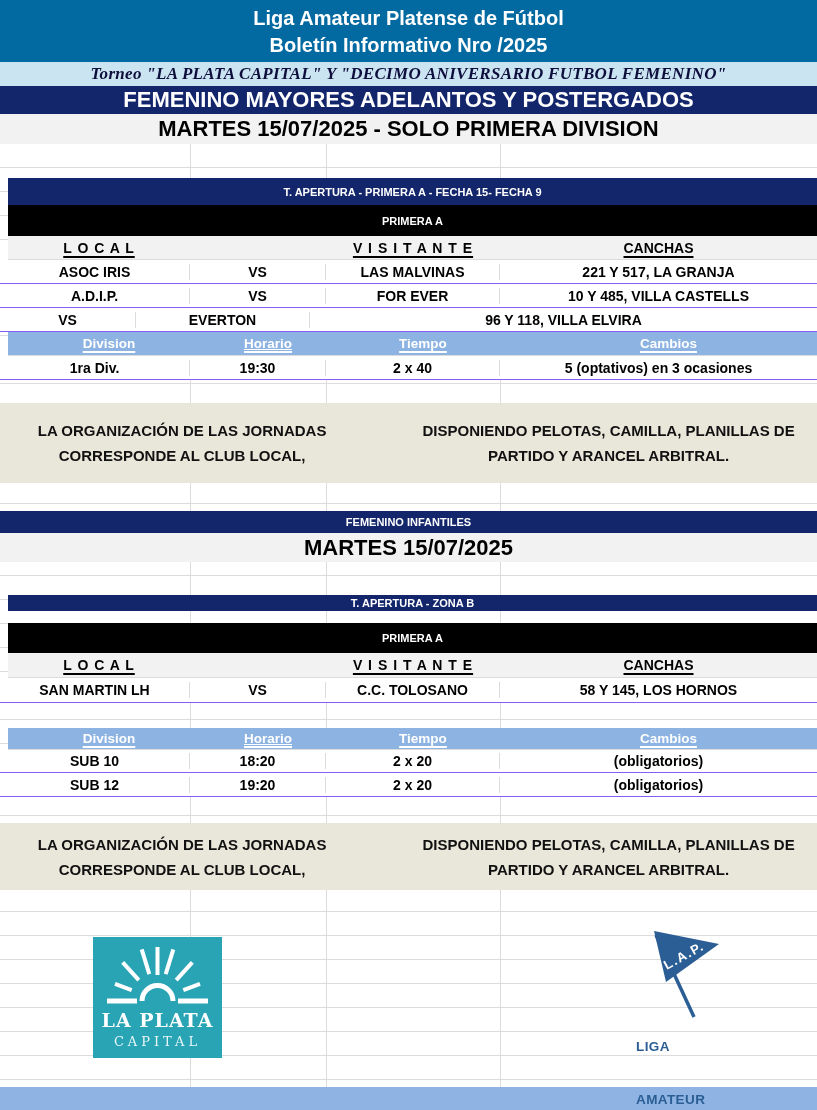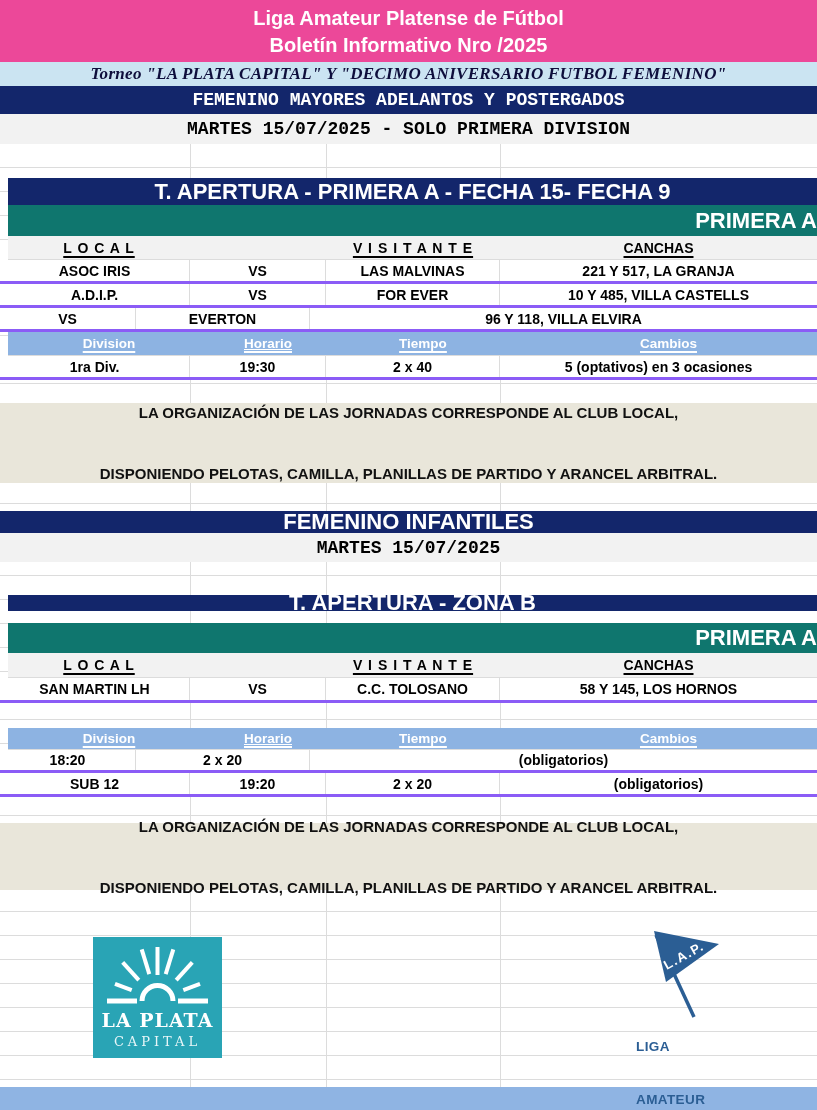--- a/index.html
+++ b/index.html
@@ -7,34 +7,34 @@
          font-family:"Liberation Sans",sans-serif;overflow:hidden;}
 
   
   .grid-layer{position:absolute;left:0;top:0;width:817px;height:1110px;z-index:0;
       background:repeating-linear-gradient(to bottom,transparent 0 23px,#dcdcdc 23px 24px);}
   .vline{position:absolute;top:0;bottom:0;width:1px;background:#dcdcdc;}
 
   .abs{position:absolute;left:0;width:817px;box-sizing:border-box;z-index:1;}
   .band{display:flex;align-items:center;justify-content:center;font-weight:bold;}
   .navy{background:#13266b;color:#ffffff;}
-  .teal{background:#0f766e;color:#ffffff;justify-content:flex-end;}
+  .teal{background:#000000;color:#ffffff;}
   .graybg{background:#f2f2f2;color:#000000;}
   .bluehdr{background:#8db3e2;color:#ffffff;}
-  .beige{background:#e9e6da;color:#111111;flex-direction:column;gap:36px;}
+  .beige{background:#e9e6da;color:#111111;gap:36px;}
   .inset{left:8px;width:809px;}
 
-  .hdr-band{background:#ec4899;color:#fff;text-align:center;font-weight:bold;
+  .hdr-band{background:#0369a1;color:#fff;text-align:center;font-weight:bold;
             font-size:20px;line-height:27px;padding-top:5px;}
   .torneo{background:#cbe4f2;color:#0e0e3c;font-family:"Liberation Serif",serif;
           font-style:italic;font-weight:bold;font-size:17px;letter-spacing:.3px;}
 
-  .fs18{font-size:18px;font-family:Liberation Mono, monospace;} .fs17{font-size:22px;}
-
-  .trow{display:flex;background:#fff;border-bottom:3px solid #8b5cf6;}
+  .fs18{font-size:22px;} .fs17{font-size:11px;}
+
+  .trow{display:flex;background:#fff;border-bottom:1px solid #8b5cf6;align-items:center;}
   .trow>div{display:flex;align-items:center;justify-content:center;
             font-weight:bold;color:#000;font-size:14px;box-sizing:border-box;}
   .b1{width:190px;border-right:1px solid #dcdcdc;}
   .b2{width:136px;border-right:1px solid #dcdcdc;}
   .b3{width:174px;border-right:1px solid #dcdcdc;}
   .b4{flex:1;}
   .vs{font-size:13px;}
 
   .hrow{display:flex;box-sizing:border-box;border-bottom:1px solid #dcdcdc;}
   .hrow>div{display:flex;align-items:center;justify-content:center;
@@ -193,20 +193,21 @@
         <span class="uline">Horario</span>
       </div>
     <div class="h3">
         <span class="uline">Tiempo</span>
       </div>
     <div class="h4">
         <span class="uline">Cambios</span>
       </div>
   </div>
   <div class="abs trow" style="top:750px;height:23px">
+    <div class="b1">SUB 10</div>
     <div class="b2">18:20</div>
     <div class="b3">2 x 20</div>
     <div class="b4">(obligatorios)</div>
   </div>
   <div class="abs trow" style="top:773px;height:24px">
     <div class="b1">SUB 12</div>
     <div class="b2">19:20</div>
     <div class="b3">2 x 20</div>
     <div class="b4">(obligatorios)</div>
   </div>

